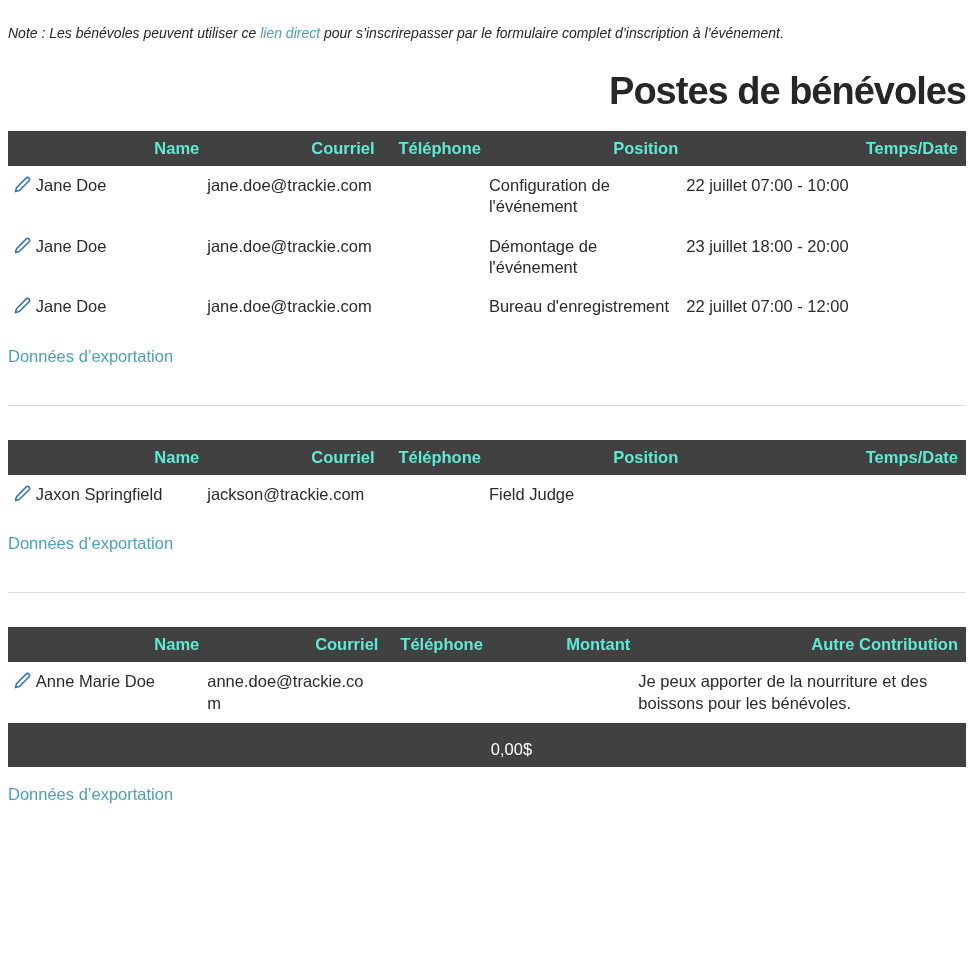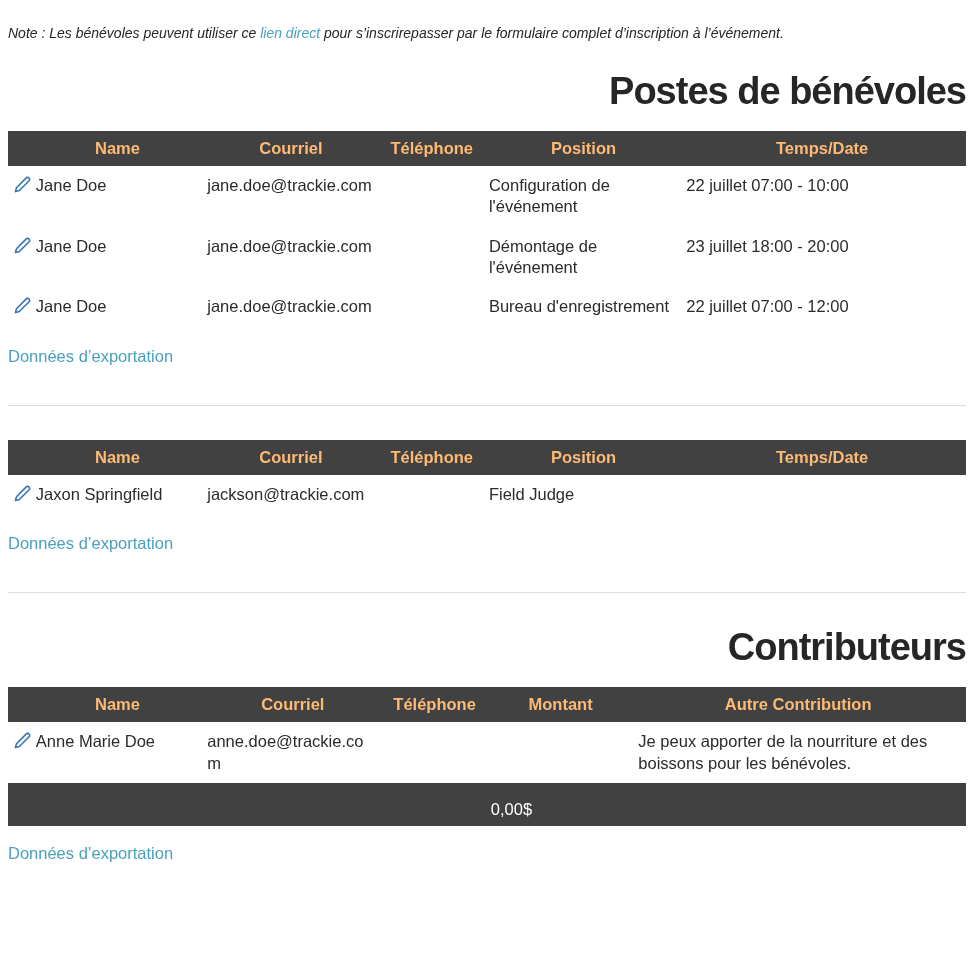--- a/index.html
+++ b/index.html
@@ -38,22 +38,22 @@
   }
 
   
   table {
     width: 100%;
     border-collapse: collapse;
     table-layout: fixed;
   }
   thead th {
     background: #414141;
-    color: #fdba74;
-    text-align: center;
+    color: #5eead4;
+    text-align: right;
     font-weight: 700;
     font-size: 16.5px;
     padding: 8px 8px 8px 0;
     overflow: hidden;
     white-space: nowrap;
   }
   thead th.edit-col { padding-left: 6px; }
   td {
     vertical-align: top;
     padding: 9px 10px 9px 0;
@@ -210,21 +210,20 @@
       </tr>
     </tbody>
   </table>
 
   <a href="#" class="export-link">Données d’exportation</a>
 </section>
 
 <hr class="section-divider">
 
 <section>
-  <h1 class="section-title">Contributeurs</h1>
 
   <table class="cols-b">
     <colgroup>
       <col class="c-edit">
         <col class="c-name">
         <col class="c-mail">
         <col class="c-phone">
         <col class="c-amt">
         <col class="c-other">
     </colgroup>

